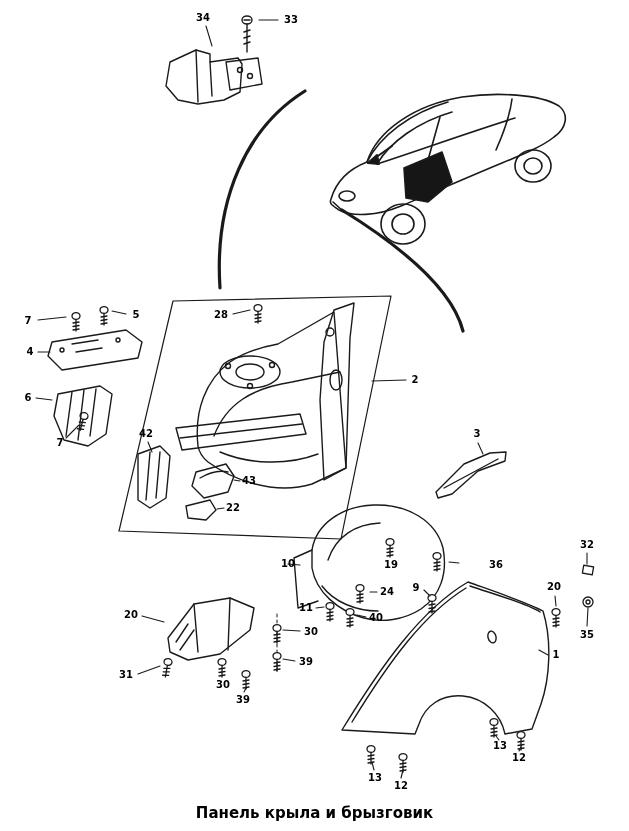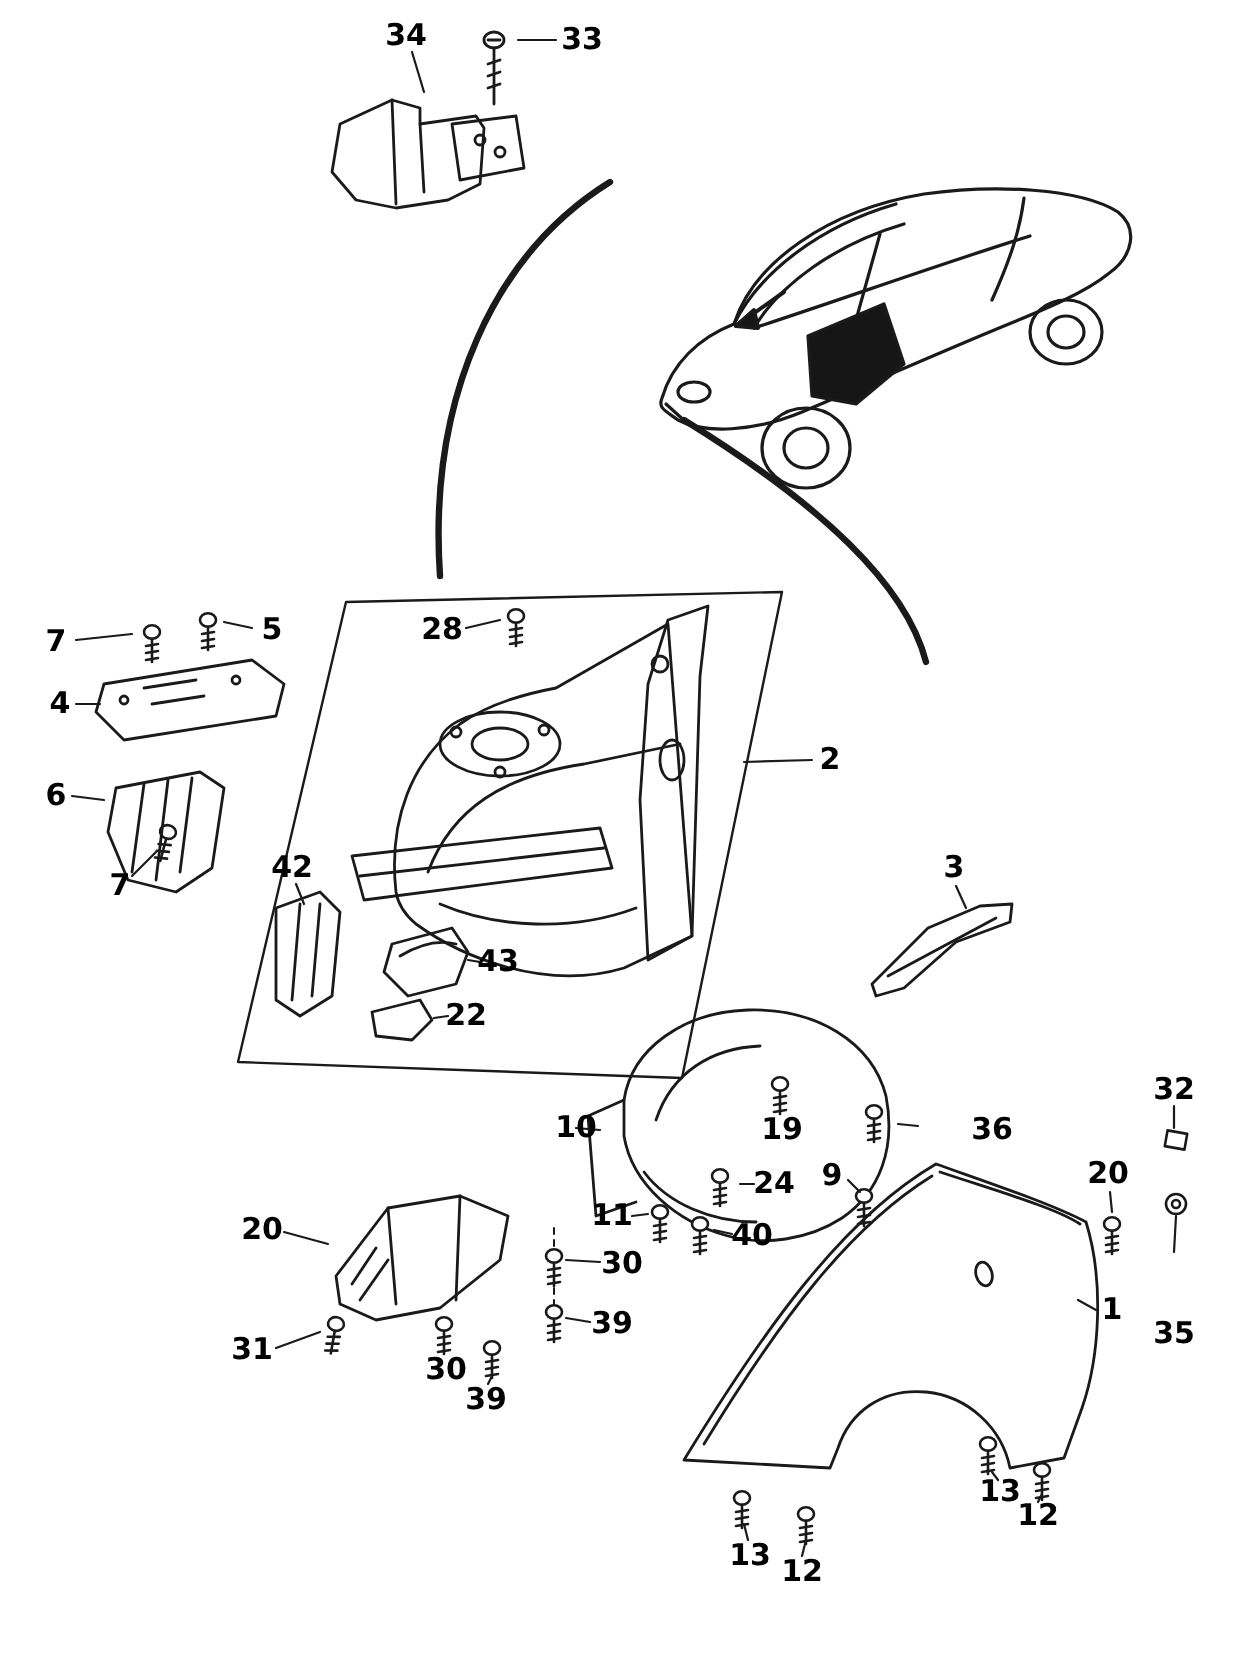--- a/index.html
+++ b/index.html
@@ -9,21 +9,21 @@
   }
   .drawing{position:absolute;left:0;top:0;}
   .watermark{
     position:absolute;left:50%;top:410px;transform:translate(-50%,-50%);
     font-family:"DejaVu Sans", sans-serif;font-weight:bold;font-size:36px;
     letter-spacing:2px;color:#000;opacity:0.22;white-space:nowrap;
     pointer-events:none;
   }
   .callout{
     position:absolute;transform:translate(-50%,-50%);
-    font-family:"DejaVu Sans", sans-serif;font-weight:bold;font-size:15px;
+    font-family:"DejaVu Sans", sans-serif;font-weight:bold;font-size:10px;
     color:#000;line-height:1;white-space:nowrap;
   }
   .caption{
     position:absolute;left:50%;top:804px;transform:translateX(-50%);
     font-family:"DejaVu Sans", sans-serif;font-weight:bold;font-size:15px;
     color:#000;white-space:nowrap;
   }
 </style>
 </head>
 <body>
@@ -247,25 +247,26 @@
       <div class="callout" style="left: 288px; top: 564px;">10</div>
       <div class="callout" style="left: 391px; top: 565px;">19</div>
       <div class="callout" style="left: 496px; top: 565px;">36</div>
       <div class="callout" style="left: 554px; top: 587px;">20</div>
       <div class="callout" style="left: 416px; top: 588px;">9</div>
       <div class="callout" style="left: 387px; top: 592px;">24</div>
       <div class="callout" style="left: 306px; top: 608px;">11</div>
       <div class="callout" style="left: 131px; top: 615px;">20</div>
       <div class="callout" style="left: 376px; top: 618px;">40</div>
       <div class="callout" style="left: 311px; top: 632px;">30</div>
-      <div class="callout" style="left: 587px; top: 635px; margin-top: 32px;">35</div>
+      <div class="callout" style="left: 587px; top: 635px;">35</div>
       <div class="callout" style="left: 556px; top: 655px;">1</div>
       <div class="callout" style="left: 306px; top: 662px;">39</div>
       <div class="callout" style="left: 126px; top: 675px;">31</div>
       <div class="callout" style="left: 223px; top: 685px;">30</div>
       <div class="callout" style="left: 243px; top: 700px;">39</div>
       <div class="callout" style="left: 500px; top: 746px;">13</div>
       <div class="callout" style="left: 519px; top: 758px;">12</div>
       <div class="callout" style="left: 375px; top: 778px;">13</div>
       <div class="callout" style="left: 401px; top: 786px;">12</div>
     </div>
 
+  <div class="caption">Панель крыла и брызговик</div>
 </div>
 
 </body></html>

